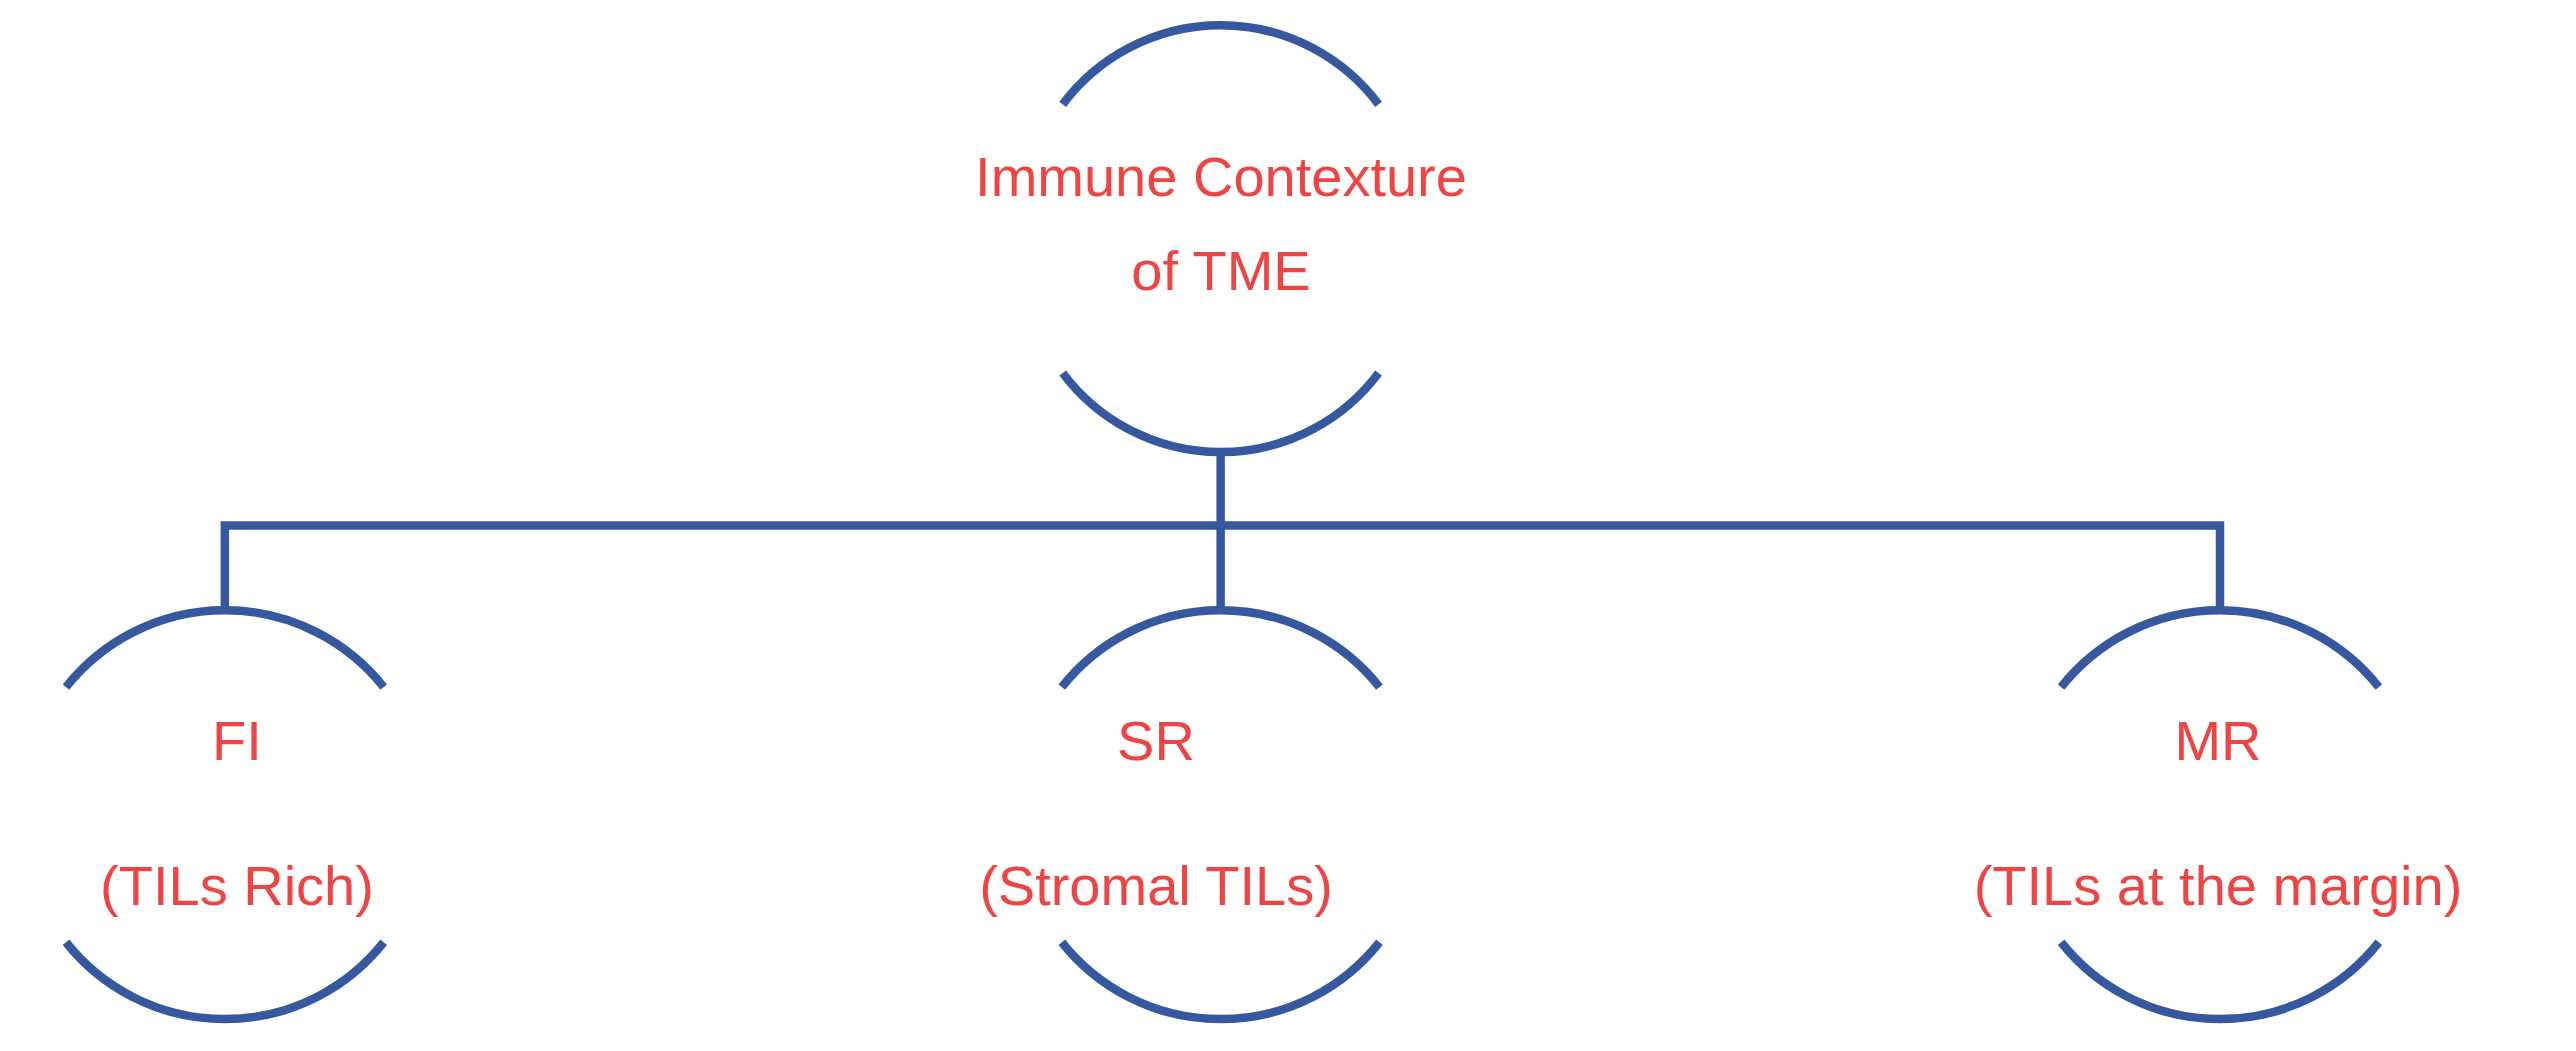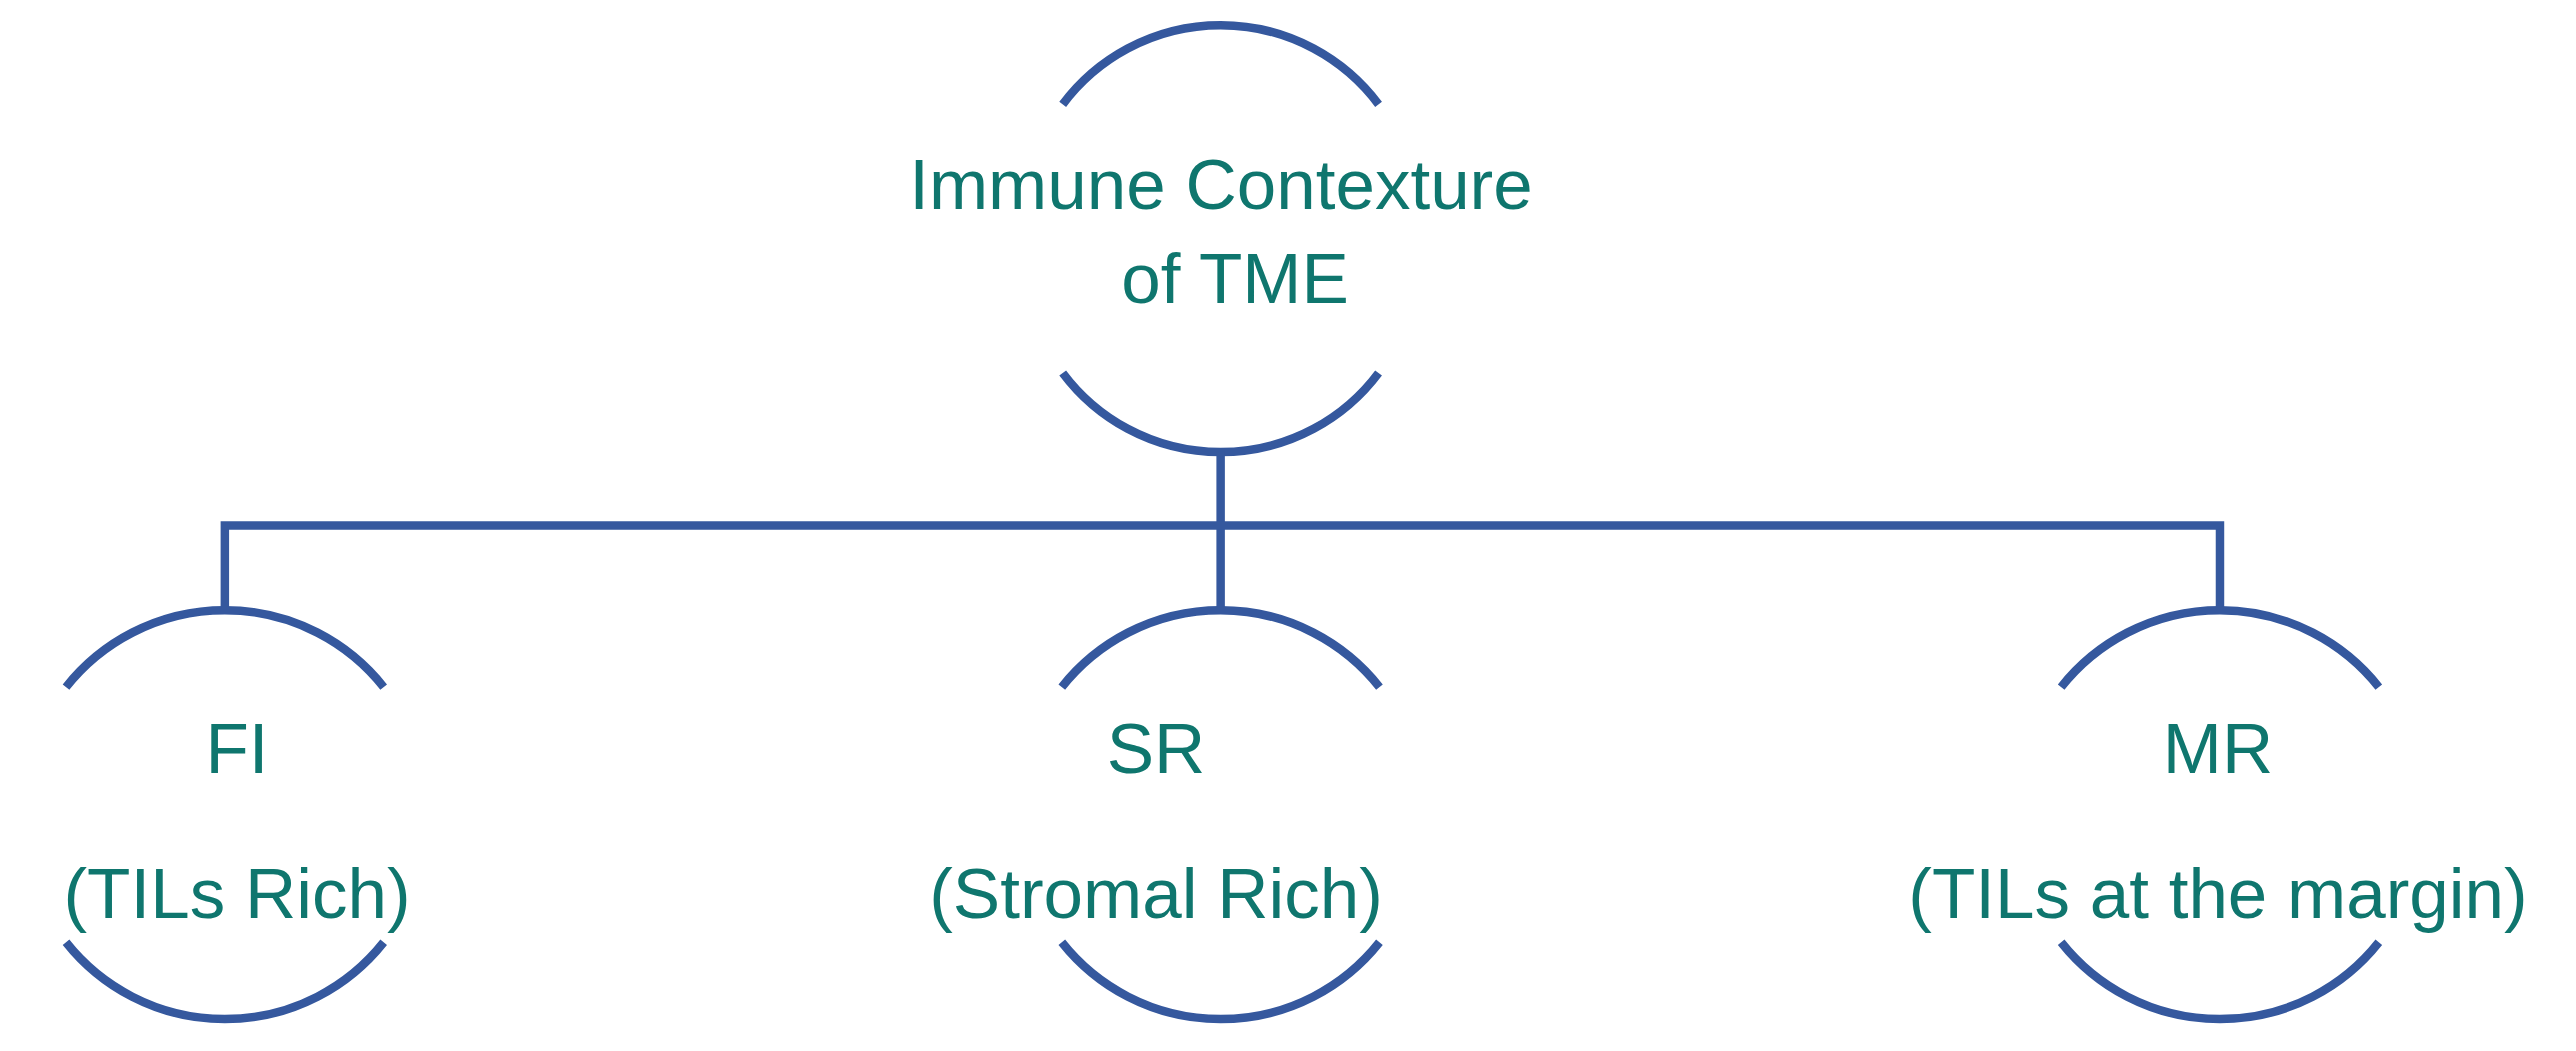--- a/index.html
+++ b/index.html
@@ -12,29 +12,29 @@
     overflow: hidden;
   }
   .layer {
     position: absolute;
     left: 0; top: 0;
     width: 2576px; height: 1052px;
   }
   .txt {
     position: absolute;
     transform: translateX(-50%);
-    color: #0f766e;
-    font-size: 71px;
+    color: #ef4444;
+    font-size: 56px;
     line-height: 1;
     white-space: nowrap;
     letter-spacing: 0px;
   }
   
   .root-l1 { left: 1221px; top: 149px; }
-  .root-l2 { left: 1221px; top: 243px; margin-left: 14px; }
+  .root-l2 { left: 1221px; top: 243px; }
   
   .abbr { top: 713px; }
   .desc { top: 858px; }
   .c-left  { left: 237px;  }
   .c-mid   { left: 1156px; }
   .c-right { left: 2218px; }
 </style>
 </head>
 <body>
 
@@ -58,19 +58,19 @@
     <path d="M 2310 1056 A 227 227 0 0 0 2666 1056" stroke="#35589E"></path>
   </svg>
 
   <div class="txt root-l1">Immune Contexture</div>
   <div class="txt root-l2">of TME</div>
 
   <div class="txt abbr c-left">FI</div>
   <div class="txt desc c-left">(TILs Rich)</div>
 
   <div class="txt abbr c-mid">SR</div>
-  <div class="txt desc c-mid">(Stromal Rich)</div>
+  <div class="txt desc c-mid">(Stromal TILs)</div>
 
   <div class="txt abbr c-right">MR</div>
   <div class="txt desc c-right">(TILs at the margin)</div>
 
 </div>
 
 
 </body></html>

